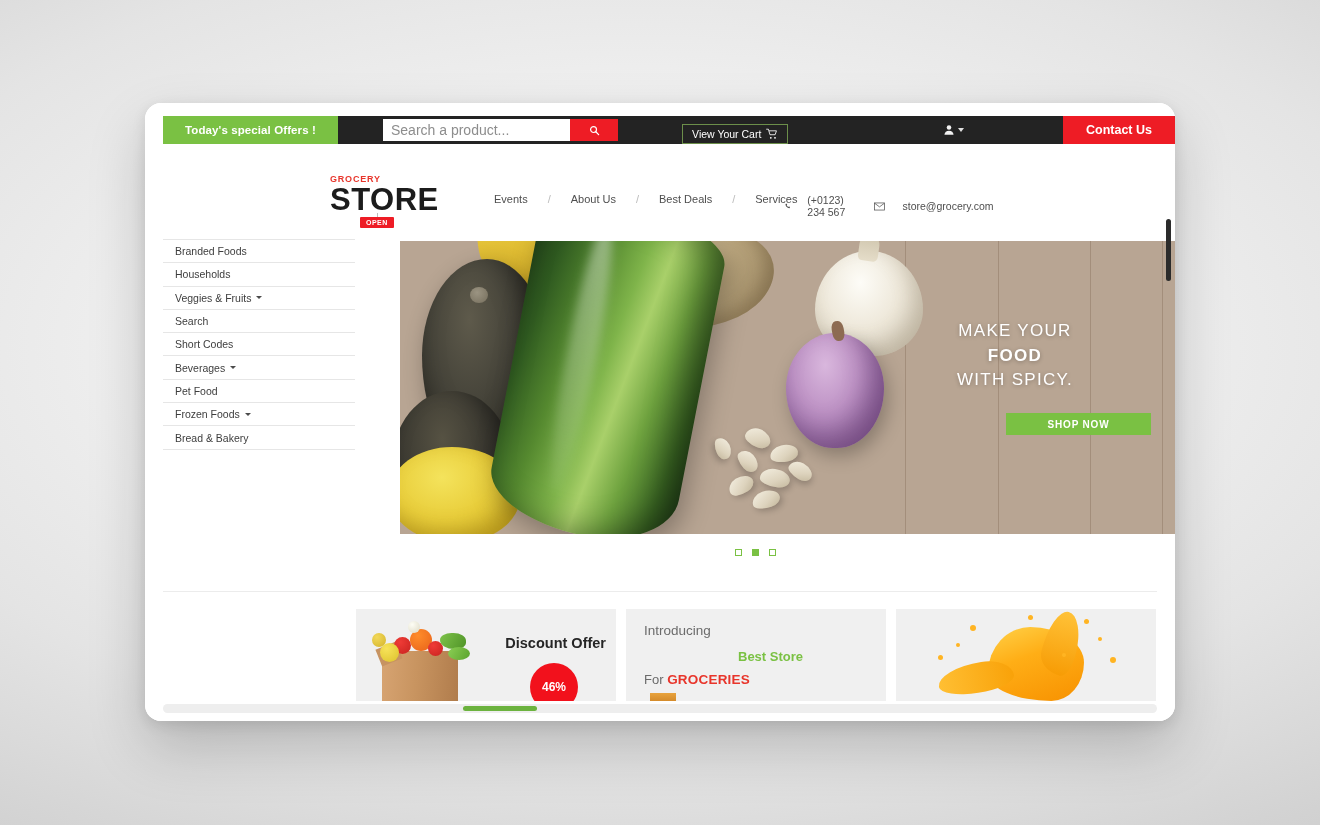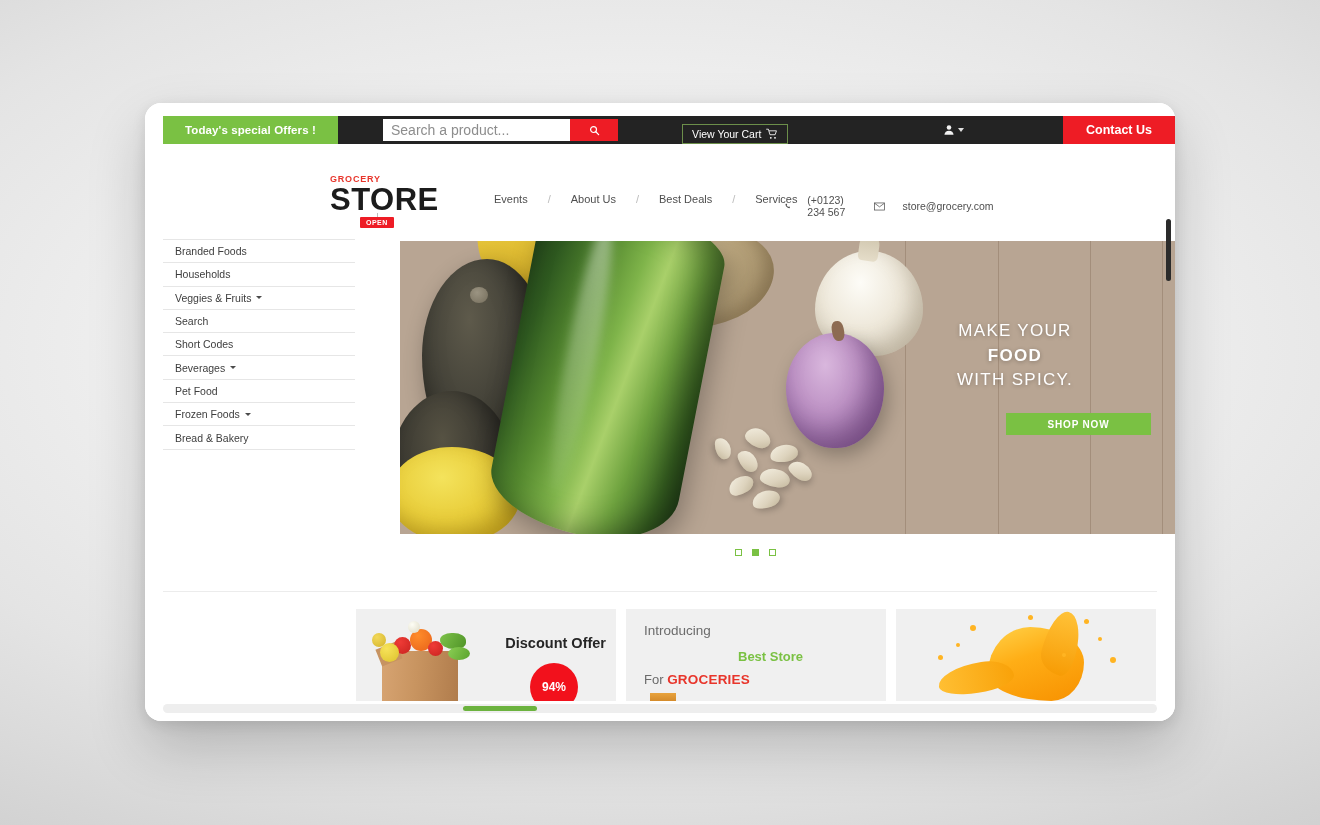--- a/index.html
+++ b/index.html
@@ -770,21 +770,21 @@
             <div class="veg" style="left:42px;top:8px;width:22px;height:22px;background:radial-gradient(circle at 36% 30%,#ff8c2a,#e8631a);"></div>
             <div class="veg" style="left:26px;top:16px;width:17px;height:17px;background:radial-gradient(circle at 35% 30%,#ef3b36,#c8231f);"></div>
             <div class="veg" style="left:12px;top:22px;width:19px;height:19px;background:radial-gradient(circle at 35% 30%,#f7e35a,#ddc12c);"></div>
             <div class="veg" style="left:60px;top:20px;width:15px;height:15px;background:radial-gradient(circle at 35% 30%,#ef3b36,#c8231f);"></div>
             <div class="veg" style="left:4px;top:12px;width:14px;height:14px;background:radial-gradient(circle at 35% 30%,#f2d85a,#d4b42a);"></div>
             <div class="veg" style="left:72px;top:12px;width:26px;height:16px;border-radius:48% 52% 40% 60%;background:linear-gradient(120deg,#7ec34a,#4f9327);"></div>
             <div class="veg" style="left:80px;top:26px;width:22px;height:13px;border-radius:50%;background:linear-gradient(120deg,#8ccf55,#5aa32c);"></div>
             <div class="veg" style="left:40px;top:0px;width:12px;height:12px;background:radial-gradient(circle at 35% 30%,#fdfdf5,#ddd9c4);"></div>
           </div>
           <div class="promo-title">Discount Offer</div>
-          <div class="badge-25">94%</div>
+          <div class="badge-25">46%</div>
         </div>
 
         <div class="promo-card">
           <div class="intro-1">Introducing</div>
           <div class="intro-2">Best Store</div>
           <div class="intro-3">
             <span>For </span><b>GROCERIES</b>
           </div>
           <div class="intro-box"></div>
         </div>

